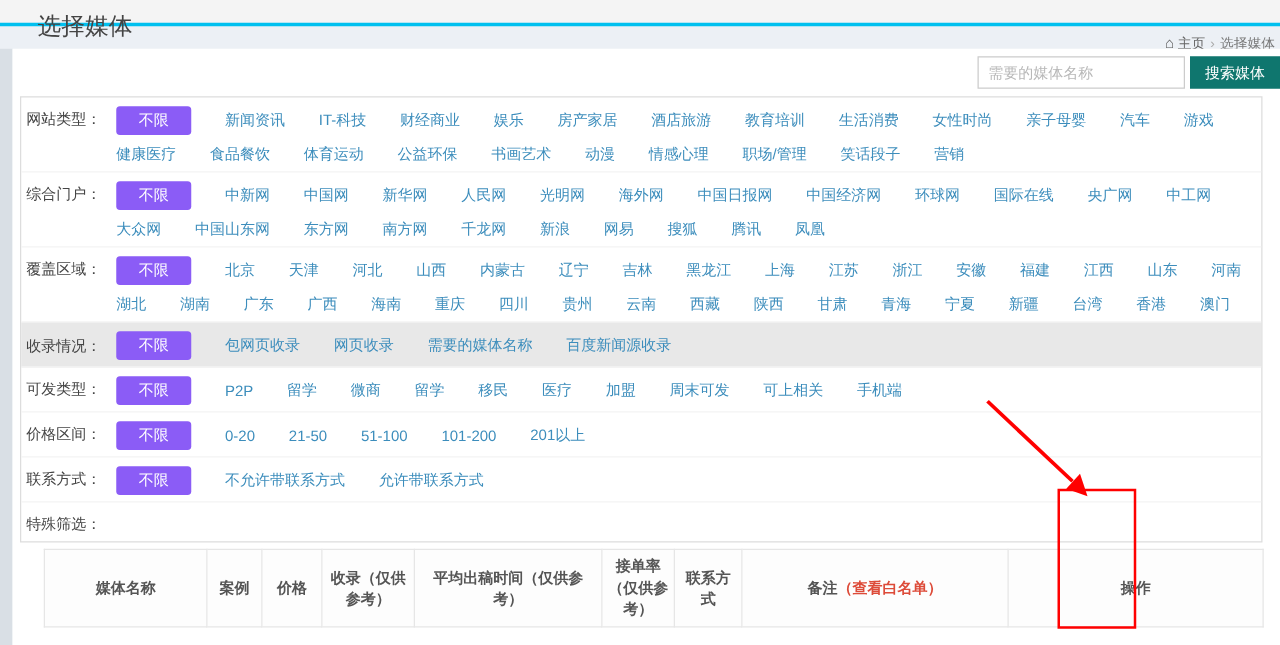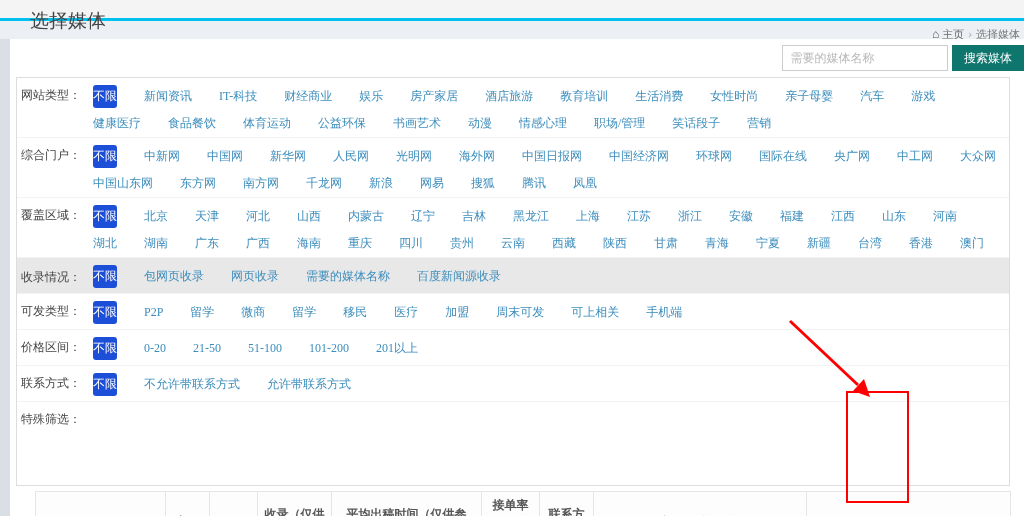--- a/index.html
+++ b/index.html
@@ -25,26 +25,26 @@
   .tbtn .badge { background: #dd4b39; color: #fff; font-size: 10px; padding: 1px 5px; border-radius: 2px; margin-left: 5px; }
   .tbtn svg { vertical-align: -2px; margin-right: 4px; }
   .gap-left { margin-left: 30px; }
   .search-area { position: absolute; right: 0; top: 6px; }
   .search-area input { width: 166px; height: 26px; border: 1px solid #ccc; font-size: 12px; padding: 0 8px; color: #555; vertical-align: top; }
   .search-area input::placeholder { color: #b8b8b8; }
   .search-area button { height: 26px; background: #0f766e; color: #fff; border: none; font-size: 12px; padding: 0 12px; vertical-align: top; cursor: pointer; }
 
   
   .filter-box { margin: 2px 14px 0 6px; border: 1px solid #ddd; font-size: 12px; }
-  .f-row { display: flex; padding: 6px 4px 5px 4px; border-bottom: 1px solid #f3f3f3; align-items: flex-start; font-family: Liberation Serif, serif; }
-  .f-row:last-child { border-bottom: none; flex-direction: column; }
+  .f-row { display: flex; padding: 6px 4px 5px 4px; border-bottom: 1px solid #f3f3f3; align-items: flex-start; }
+  .f-row:last-child { border-bottom: none; }
   .f-row.gray { background: #e8e8e8; align-items: center; }
   .f-label { flex: 0 0 72px; color: #444; padding-top: 3px; }
   .f-opts { flex: 1; display: flex; flex-wrap: wrap; column-gap: 27px; row-gap: 7px; align-items: center; padding-top: 1px; }
-  .chip { background: #1d4ed8; color: #fff; padding: 3px 0; border-radius: 3px; cursor: pointer; }
+  .chip { background: #8b5cf6; color: #fff; padding: 3px 18px; border-radius: 3px; cursor: pointer; }
   a.opt { color: #3c8dbc; text-decoration: none; cursor: pointer; }
   a.opt.red { color: #dd4b39; }
   .opt .badge5 { background: #dd4b39; color: #fff; font-size: 10px; padding: 1px 4px; border-radius: 2px; margin-left: 3px; }
 
   
   .media-table { margin: 5px 14px 0 25px; border-collapse: collapse; width: 975px; table-layout: fixed; font-size: 12px; color: #666; }
   .media-table th, .media-table td { border: 1px solid #e6e6e6; text-align: center; vertical-align: middle; padding: 5px 3px; }
   .media-table th { font-weight: bold; color: #555; background: #fdfdfd; height: 38px; }
   .red-txt { color: #dd4b39; font-weight: bold; margin-top: 12px; }
   .bg-info { background: #00c0ef; }

